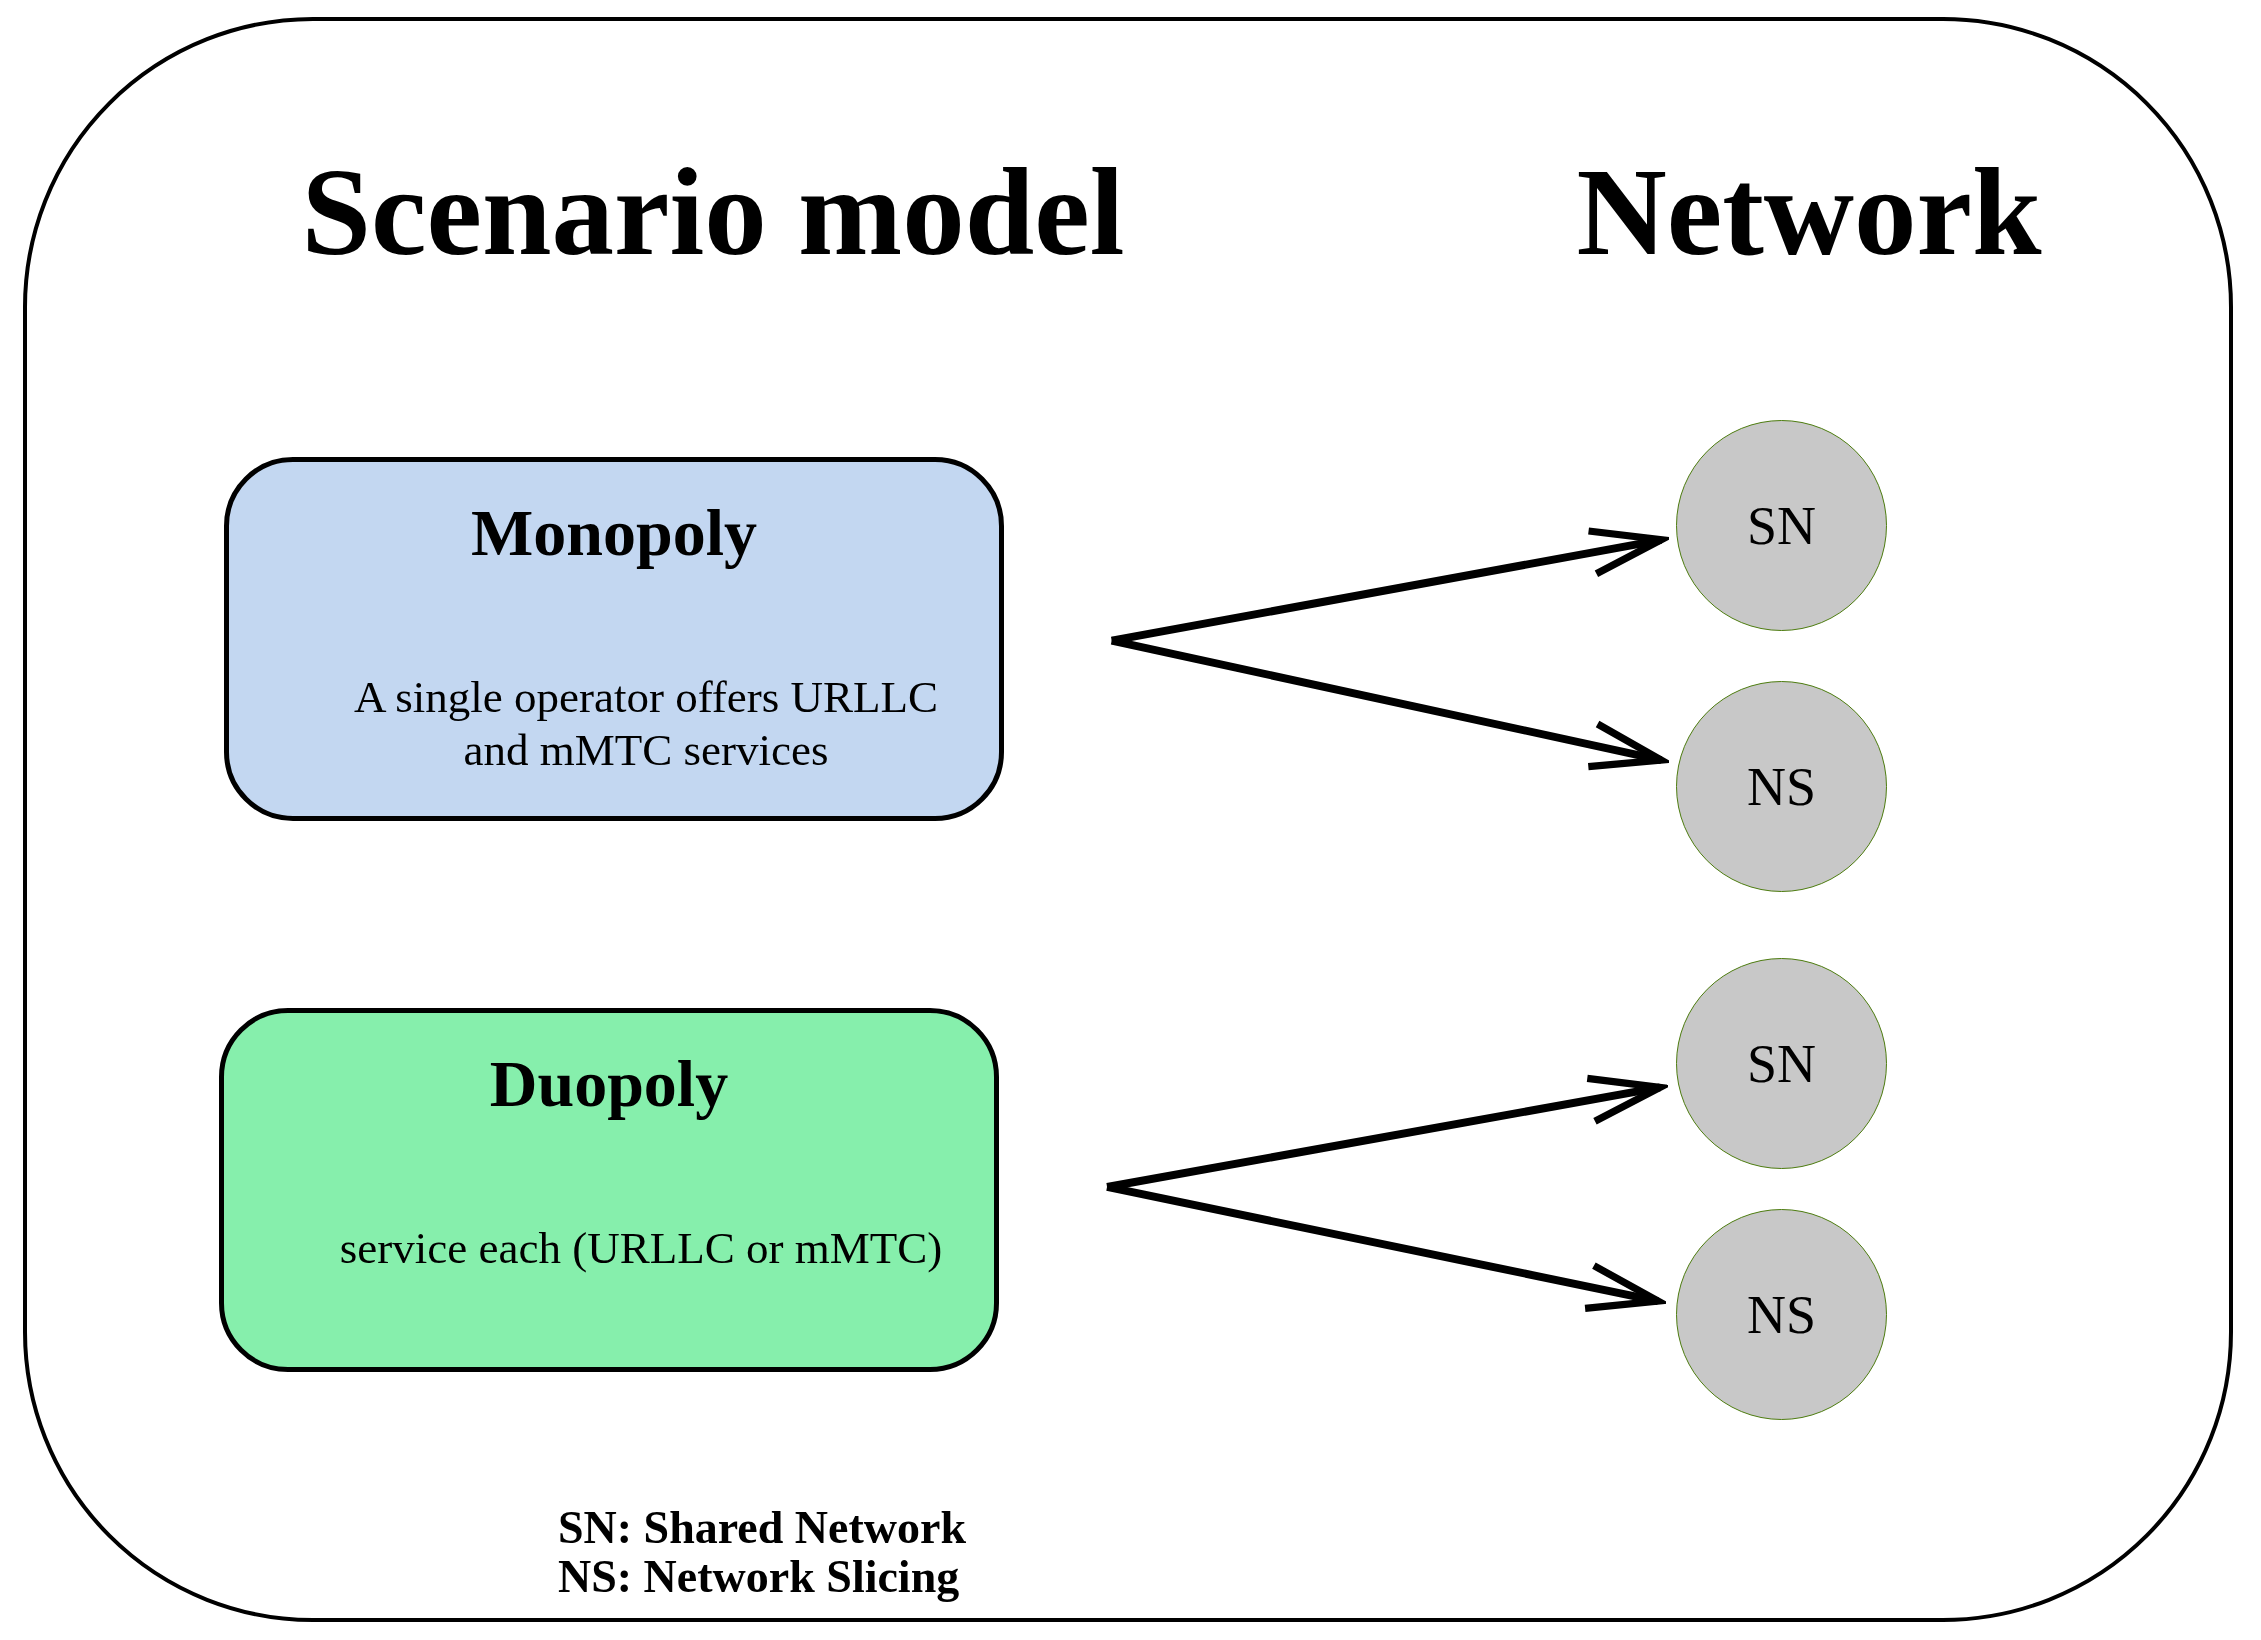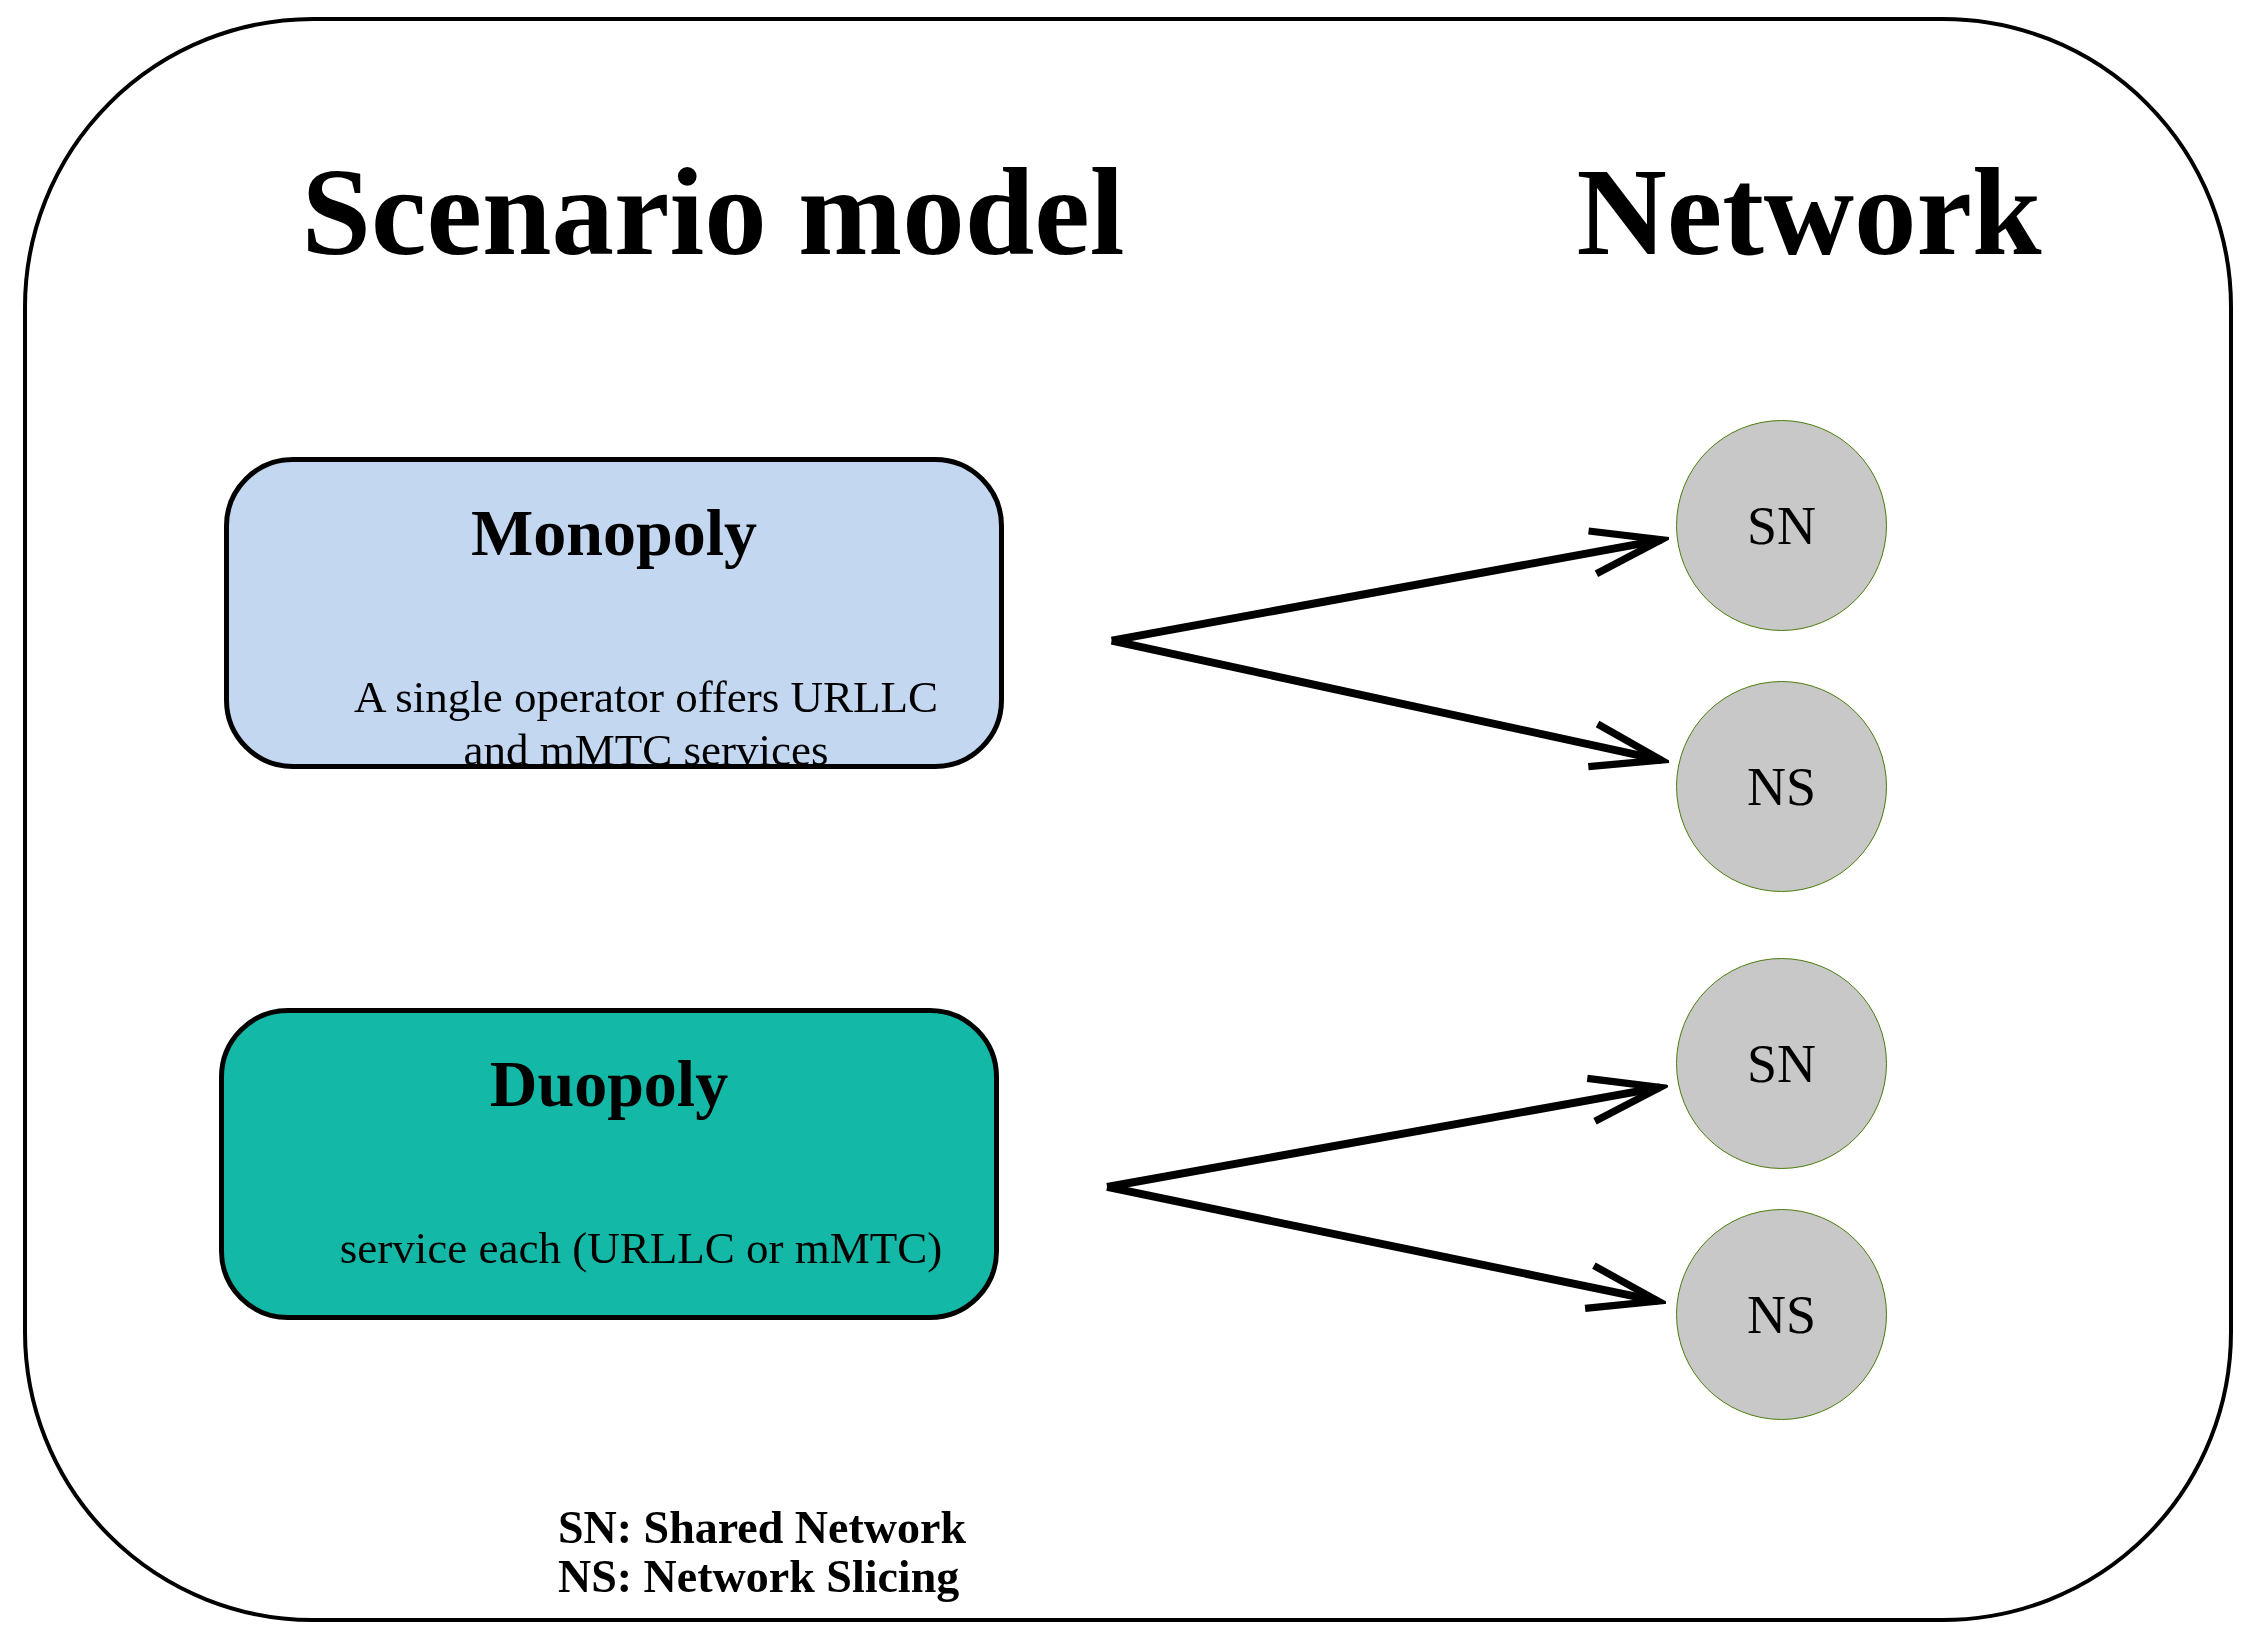--- a/index.html
+++ b/index.html
@@ -35,21 +35,21 @@
     color: #000000;
     white-space: nowrap;
     line-height: 1;
   }
   #header-business { left: 713px; }
   #header-scenario { left: 1809px; }
 
   .model-box {
     position: absolute;
     width: 780px;
-    height: 312px;
+    height: 364px;
     border: 5.3px solid #000000;
     border-radius: 69px;
     box-sizing: border-box;
   }
   #monopoly-box { left: 224px; top: 457px; }
   #duopoly-box  { left: 219px; top: 1008px; }
 
   .model-title {
     position: absolute;
     left: 0;
@@ -127,21 +127,21 @@
   <div id="header-scenario" class="col-header">Network</div>
 
   <div id="monopoly-box" class="model-box" style="background: rgb(195, 215, 241);">
     <div id="monopoly-title" class="model-title">Monopoly</div>
     <div id="monopoly-desc" class="model-desc">
       <div>A single operator offers URLLC</div>
       <div>and mMTC services</div>
     </div>
   </div>
 
-  <div id="duopoly-box" class="model-box" style="background: #14b8a6;">
+  <div id="duopoly-box" class="model-box" style="background: #86efac;">
     <div id="duopoly-title" class="model-title">Duopoly</div>
     <div id="duopoly-desc" class="model-desc">
       <div>service each (URLLC or mMTC)</div>
     </div>
   </div>
 
   <svg id="arrow-layer" viewBox="0 0 3427 2487" xmlns="http://www.w3.org/2000/svg">
     <defs>
       <marker id="arrowhead" markerUnits="userSpaceOnUse" markerWidth="130" markerHeight="90" viewBox="0 0 130 90" refX="118" refY="45" orient="auto">
         <path d="M 12,12 L 118,45 L 12,78" fill="none" stroke="#000000" stroke-width="11"></path>

